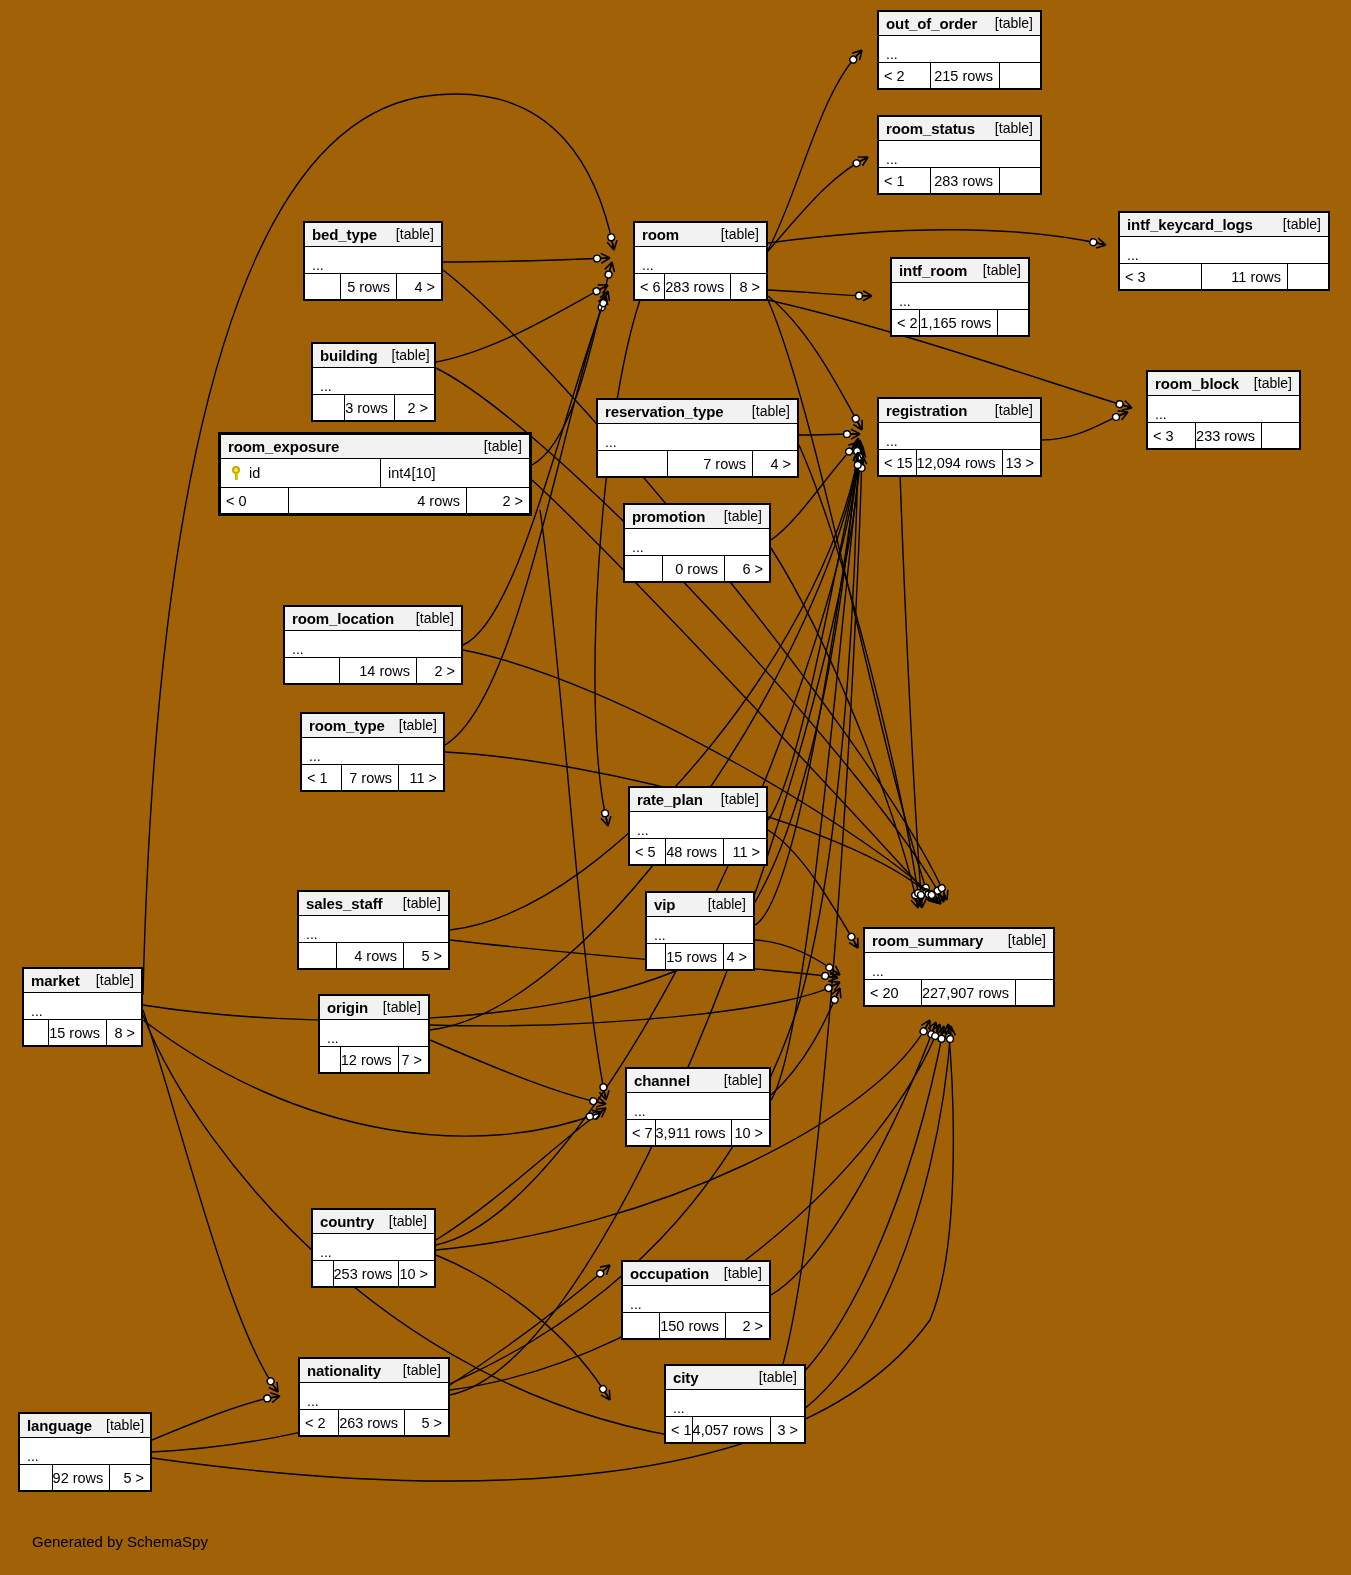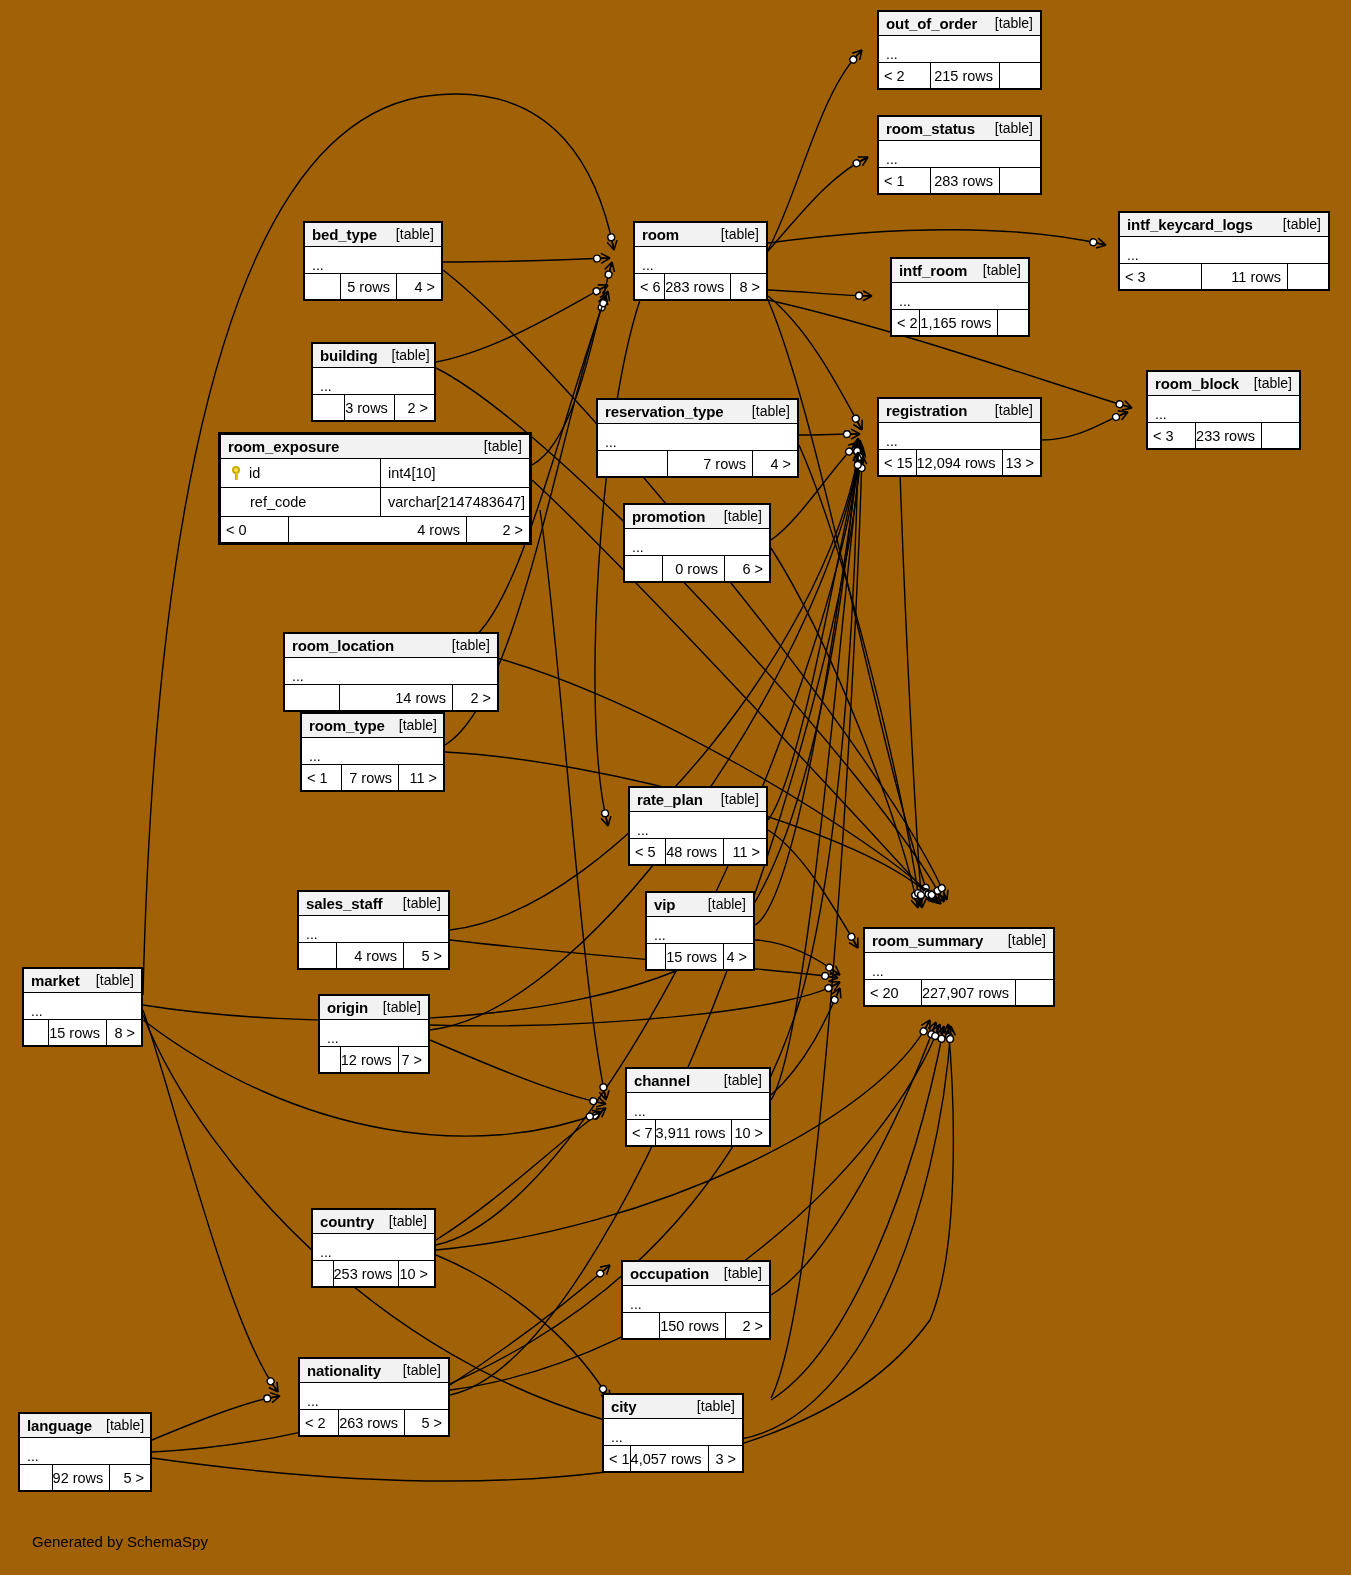--- a/index.html
+++ b/index.html
@@ -596,47 +596,41 @@
           <span class="nm">room_exposure</span>
           <span class="tag">[table]</span>
         </div>
         <div class="colrow">
           <div class="cname">
             <span class="keyicon"></span>
             <span>id</span>
           </div>
           <div class="ctype">int4[10]</div>
         </div>
-        <div class="colrow">
-          <div class="cname indent">
-            <span>ref_code</span>
-          </div>
-          <div class="ctype">varchar[2147483647]</div>
-        </div>
         <div class="ftr">
           <div class="lcell" style="width: 68px;">&lt; 0</div>
           <div class="ccell">4 rows</div>
           <div class="rcell" style="width: 62px;">2 &gt;</div>
         </div>
       </div>
       <div class="tbl" style="left: 623px; top: 503px; width: 148px;">
         <div class="hdr">
           <span class="nm">promotion</span>
           <span class="tag">[table]</span>
         </div>
         <div class="body-row">
           <span class="ellips">...</span>
         </div>
         <div class="ftr">
           <div class="lcell" style="width: 38px;"></div>
           <div class="ccell">0 rows</div>
           <div class="rcell" style="width: 44px;">6 &gt;</div>
         </div>
       </div>
-      <div class="tbl" style="left: 283px; top: 605px; width: 216px; margin-top: 27px;">
+      <div class="tbl" style="left: 283px; top: 605px; width: 180px;">
         <div class="hdr">
           <span class="nm">room_location</span>
           <span class="tag">[table]</span>
         </div>
         <div class="body-row">
           <span class="ellips">...</span>
         </div>
         <div class="ftr">
           <div class="lcell" style="width: 55px;"></div>
           <div class="ccell">14 rows</div>
@@ -790,21 +784,21 @@
         </div>
         <div class="body-row">
           <span class="ellips">...</span>
         </div>
         <div class="ftr">
           <div class="lcell" style="width: 40px;">&lt; 2</div>
           <div class="ccell">263 rows</div>
           <div class="rcell" style="width: 44px;">5 &gt;</div>
         </div>
       </div>
-      <div class="tbl" style="left: 602px; top: 1364px; width: 142px; margin-top: 29px;">
+      <div class="tbl" style="left: 664px; top: 1364px; width: 142px;">
         <div class="hdr">
           <span class="nm">city</span>
           <span class="tag">[table]</span>
         </div>
         <div class="body-row">
           <span class="ellips">...</span>
         </div>
         <div class="ftr">
           <div class="lcell" style="width: 30px;">&lt; 1</div>
           <div class="ccell">4,057 rows</div>

